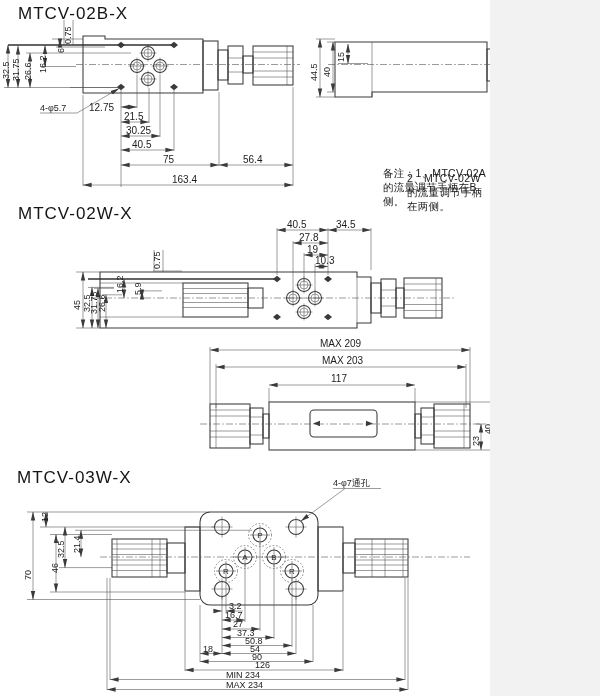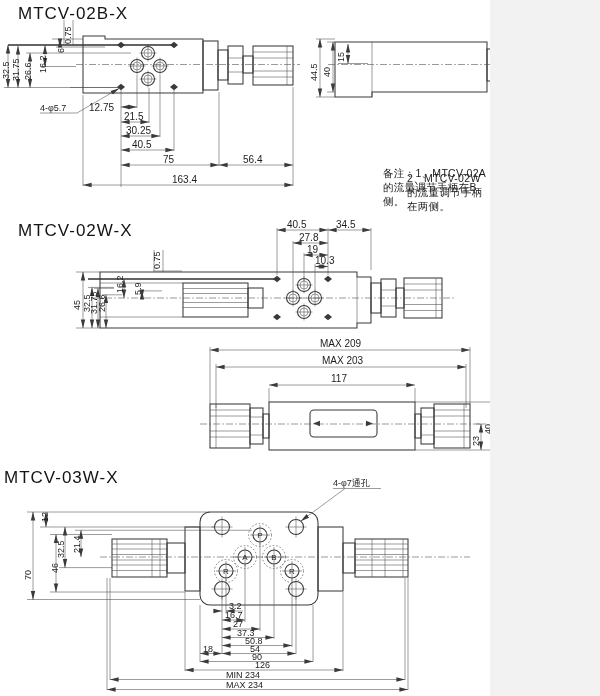--- a/index.html
+++ b/index.html
@@ -122,21 +122,21 @@
       <path class="th" marker-start="url(#ar1)" marker-end="url(#ar1)" d="M348,44 V63.5"></path>
       <text class="ds" transform="rotate(-90 317 81)" x="317" y="81">44.5</text>
       <text class="ds" transform="rotate(-90 330 77)" x="330" y="77">40</text>
       <text class="ds" transform="rotate(-90 344 62)" x="344" y="62">15</text>
     </g>
   </svg>
 
   <div class="note" style="left:383px;top:151px;">备注：1、MTCV-02A的流量调节手柄在B侧。</div>
   <div class="note" style="left:407px;top:156px;">2、MTCV-02W的流量调节手柄在两侧。</div>
 
-  <div class="fig-title" style="left:18px;top:221px;">MTCV-02W-X</div>
+  <div class="fig-title" style="left:18px;top:204px;">MTCV-02W-X</div>
 
   <svg style="top:212px;" width="600" height="252" viewBox="0 0 600 252">
     <defs>
       <marker id="ar2" markerWidth="9" markerHeight="6" refX="8.6" refY="3" orient="auto-start-reverse" markerUnits="userSpaceOnUse" viewBox="0 0 9 6">
           <path d="M0,0.8 L9,3 L0,5.2 Z" fill="#3a3a3a"></path>
         </marker>
     </defs>
 
     <g>
       <path class="ol" d="M100,60 H357 V65 H371 V111 H357 V116 H100 Z"></path>
@@ -231,21 +231,21 @@
       <path class="th" marker-start="url(#ar2)" marker-end="url(#ar2)" d="M269,173 H415"></path>
       <text class="d" x="331" y="170">117</text>
       <path class="th" d="M415,190 H497 M415,238 H497 M476,212 H486"></path>
       <path class="th" marker-start="url(#ar2)" marker-end="url(#ar2)" d="M481,212 V238"></path>
       <path class="th" marker-start="url(#ar2)" marker-end="url(#ar2)" d="M493,190 V238"></path>
       <text class="ds" transform="rotate(-90 479 234)" x="479" y="234">23</text>
       <text class="ds" transform="rotate(-90 491 222)" x="491" y="222">40</text>
     </g>
   </svg>
 
-  <div class="fig-title" style="left:4px;top:468px;">MTCV-03W-X</div>
+  <div class="fig-title" style="left:17px;top:468px;">MTCV-03W-X</div>
 
   <svg style="top:464px;" width="600" height="232" viewBox="0 0 600 232">
     <defs>
       <marker id="ar3" markerWidth="9" markerHeight="6" refX="8.6" refY="3" orient="auto-start-reverse" markerUnits="userSpaceOnUse" viewBox="0 0 9 6">
           <path d="M0,0.8 L9,3 L0,5.2 Z" fill="#3a3a3a"></path>
         </marker>
     </defs>
 
     <g>
       <rect class="ol" x="200" y="48" width="118" height="93" rx="10"></rect>

